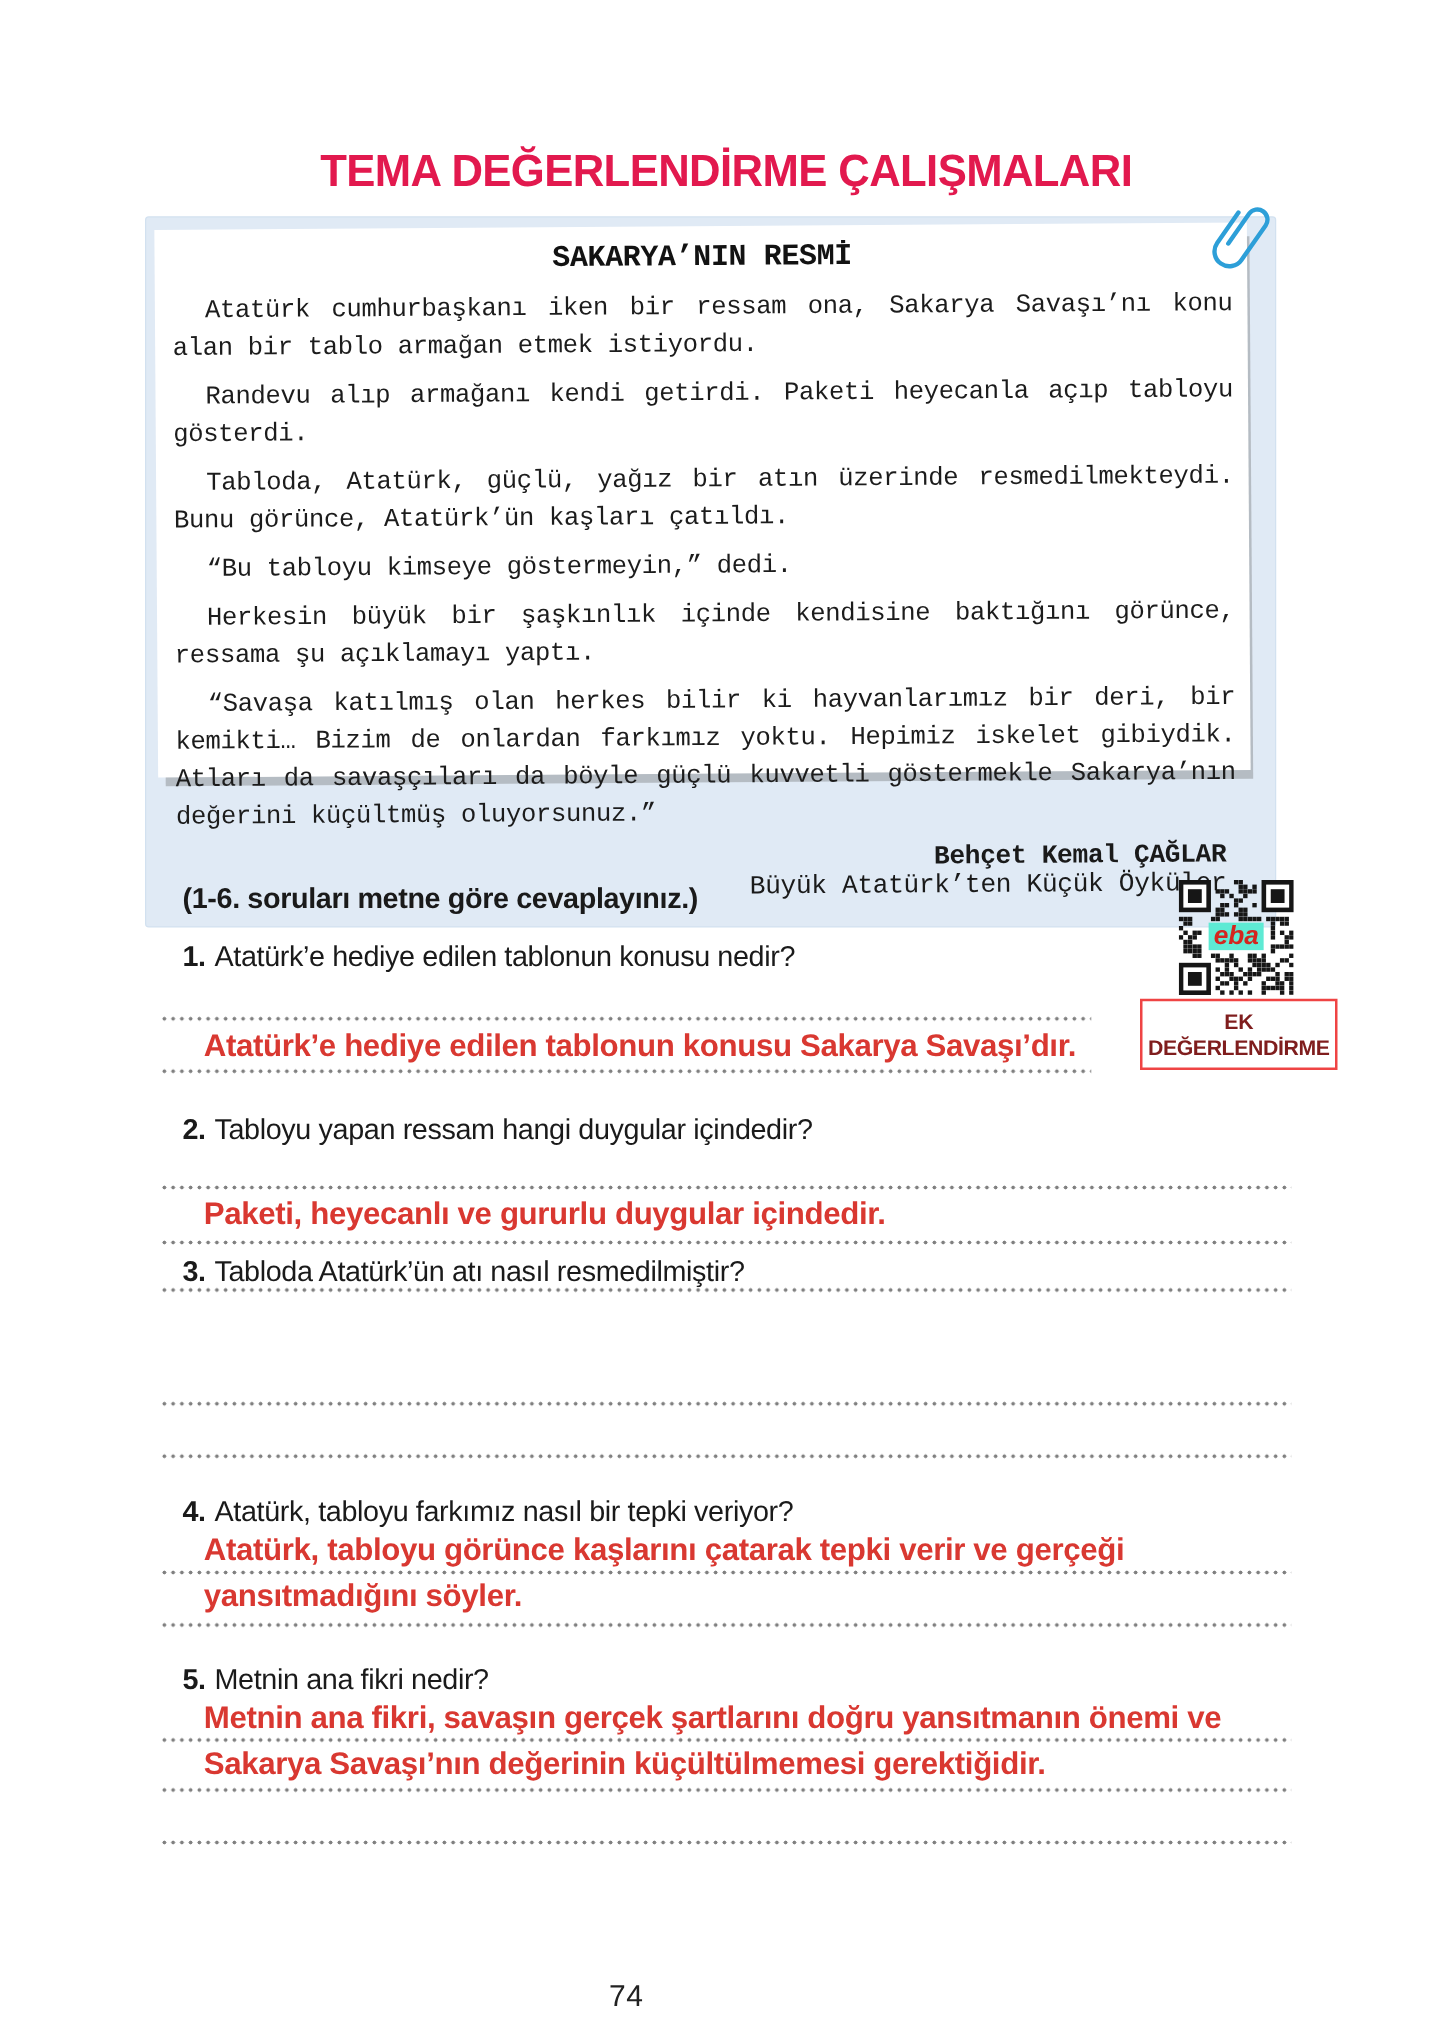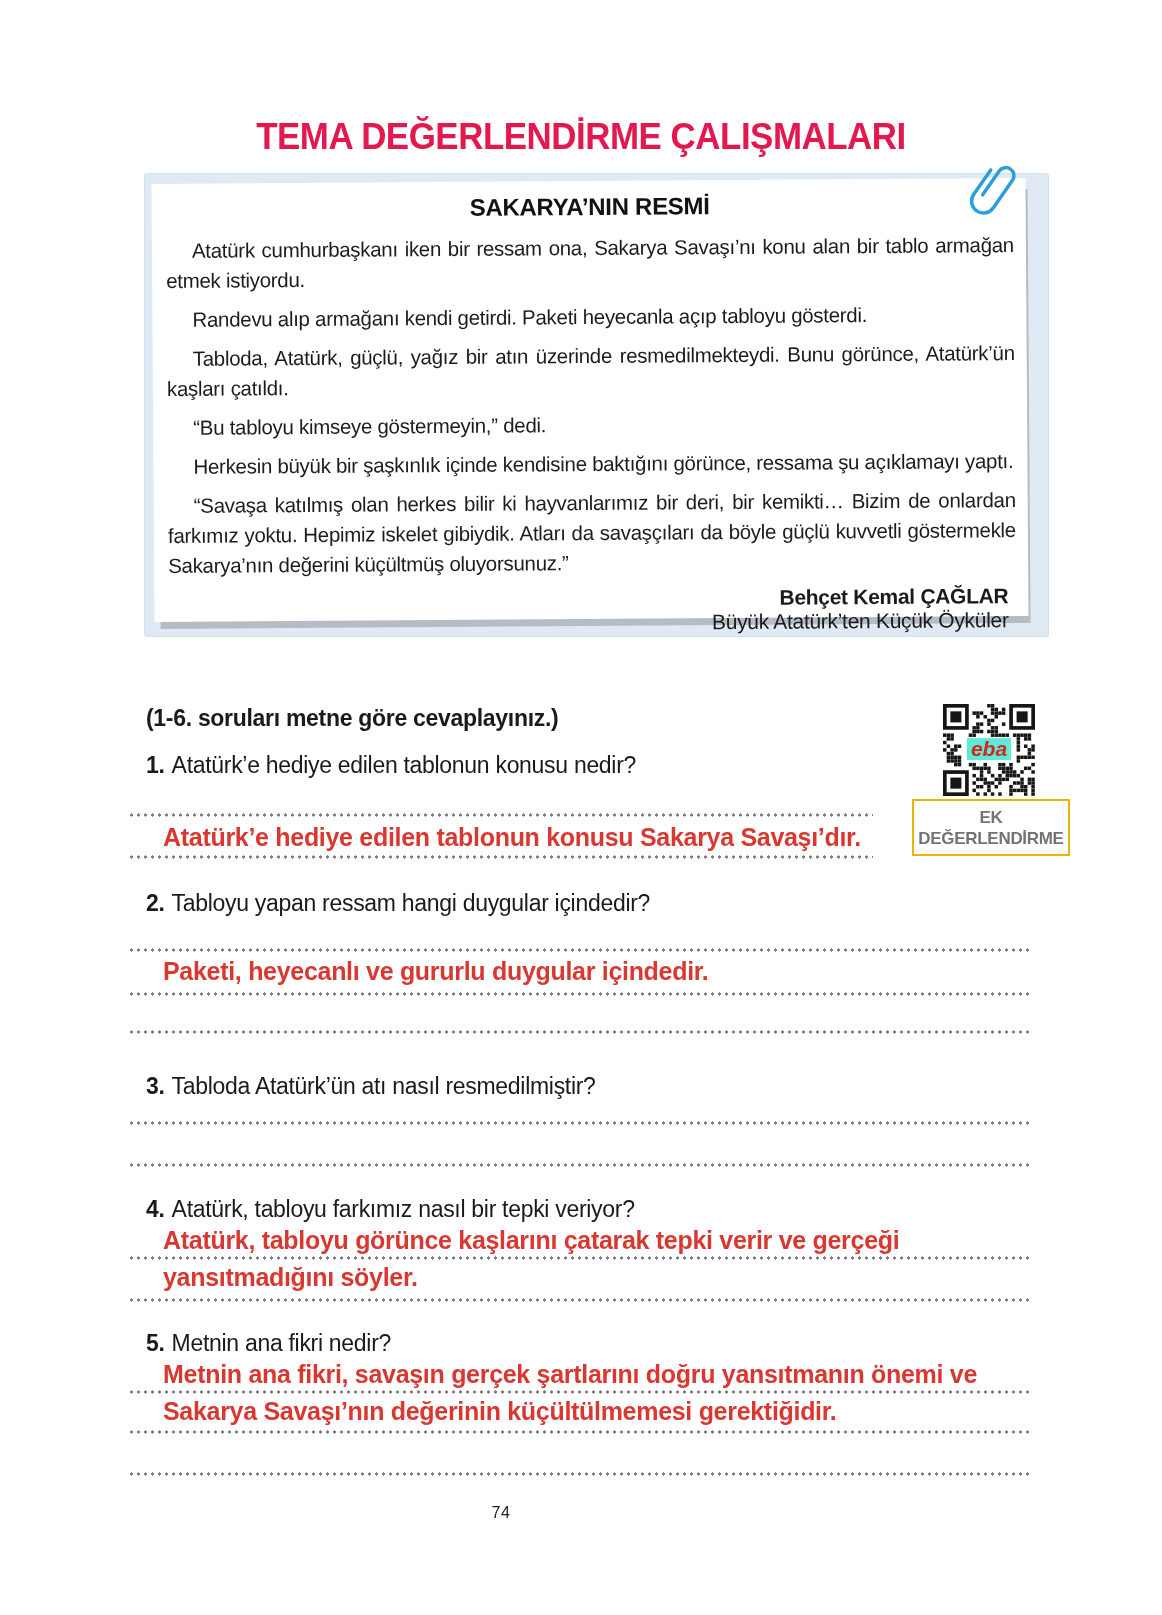--- a/index.html
+++ b/index.html
@@ -12,22 +12,22 @@
   
   .page-title {
     position:absolute; top:116px; left:0; width:100%;
     text-align:center; font-size:36px; font-weight:bold;
     letter-spacing:-0.5px; color:#e2194e;
     transform:scaleX(0.97);
   }
 
   
   .frame {
-    position:absolute; left:144px; top:173px; width:905px; height:464px;
-    background:#e0eaf5; border:1px solid #d2e1f0; border-radius:3px;
+    position:absolute; left:116px; top:173px; width:905px; height:569px;
+    background:#e0eaf5; border:1px solid #d2e1f0; border-radius:3px;font-family:Liberation Mono, monospace;
   }
   .sheet {
     position:absolute; left:8px; top:7px; width:874px; height:438px;
     background:#ffffff; transform:rotate(-0.4deg); transform-origin:50% 50%;
     box-shadow:4px 9px 0 -2px #b5bcc3;
     padding:10px 12px 6px 14px;
   }
   .passage-title {
     text-align:center; font-size:24px; font-weight:bold; color:#121212;
     letter-spacing:-0.3px; margin:2px 0 12px 0;
@@ -48,21 +48,21 @@
     transform:rotate(35deg);
   }
 
   
   .instructions {
     position:absolute; left:146px; top:705px;
     font-size:23px; font-weight:bold; letter-spacing:-0.3px;
   }
   .q { position:absolute; left:146px; font-size:23px; letter-spacing:-0.3px; white-space:nowrap; }
   .q .qnum { font-weight:bold; margin-right:7px; }
-  .q1 { top:752px; } .q2 { top:890px; } .q3 { top:1073px; }
+  .q1 { top:752px; } .q2 { top:890px; } .q3 { top:1004px; }
   .q4 { top:1196px; } .q5 { top:1330px; }
 
   
   .dl {
     position:absolute; left:128px; height:4px;
     background-image:radial-gradient(circle, #808080 1.45px, rgba(0,0,0,0) 1.7px);
     background-size:7px 4px; background-repeat:repeat-x;
   }
 
   
@@ -78,30 +78,30 @@
 
   
   .qr { position:absolute; left:943px; top:704px; width:92px; height:92px; }
   .qr-eba {
     position:absolute; left:50%; top:50%; transform:translate(-50%,-54%);
     font-family:Liberation Sans, sans-serif; font-style:italic; font-weight:bold;
     font-size:21px; color:#d4251f; background:#5eead4; padding:0 4px; line-height:22px;
   }
   .ekbox {
     position:absolute; left:912px; top:799px; width:158px; height:57px;
-    background:#ffffff; border:2px solid #eab308;
+    background:#ffffff; border:2px solid #ef4444;
     display:flex; flex-direction:column; justify-content:center; align-items:center;
     font-size:17px; font-weight:bold; line-height:21px; letter-spacing:-0.3px;
-    text-align:center; color:#737373;
+    text-align:center; color:#7f1d1d;
   }
 
   
   .page-num {
-    position:absolute; top:1504px; left:0; width:1002px;
-    text-align:center; font-size:16px; color:#222; letter-spacing:0.5px;
+    position:absolute; top:1584px; left:0; width:1002px;
+    text-align:center; font-size:24px; color:#222; letter-spacing:0.5px;
   }
 </style>
 </head>
 <body>
 
 <div class="page">
 
   <div class="page-title">TEMA DEĞERLENDİRME ÇALIŞMALARI</div>
 
   <div class="frame">

